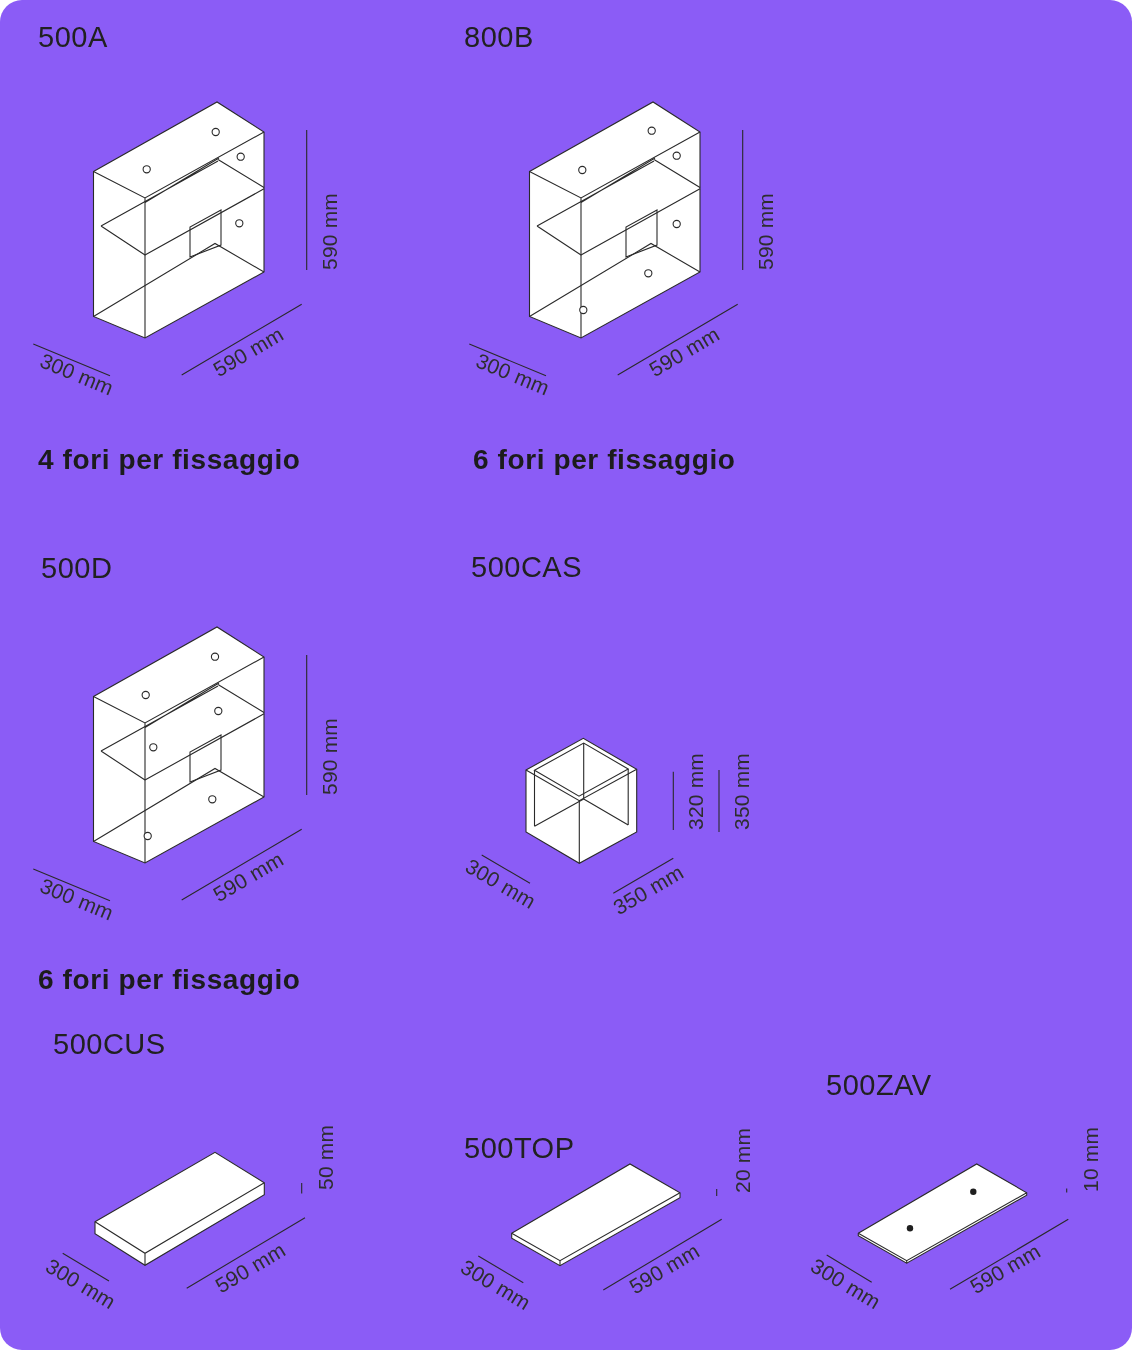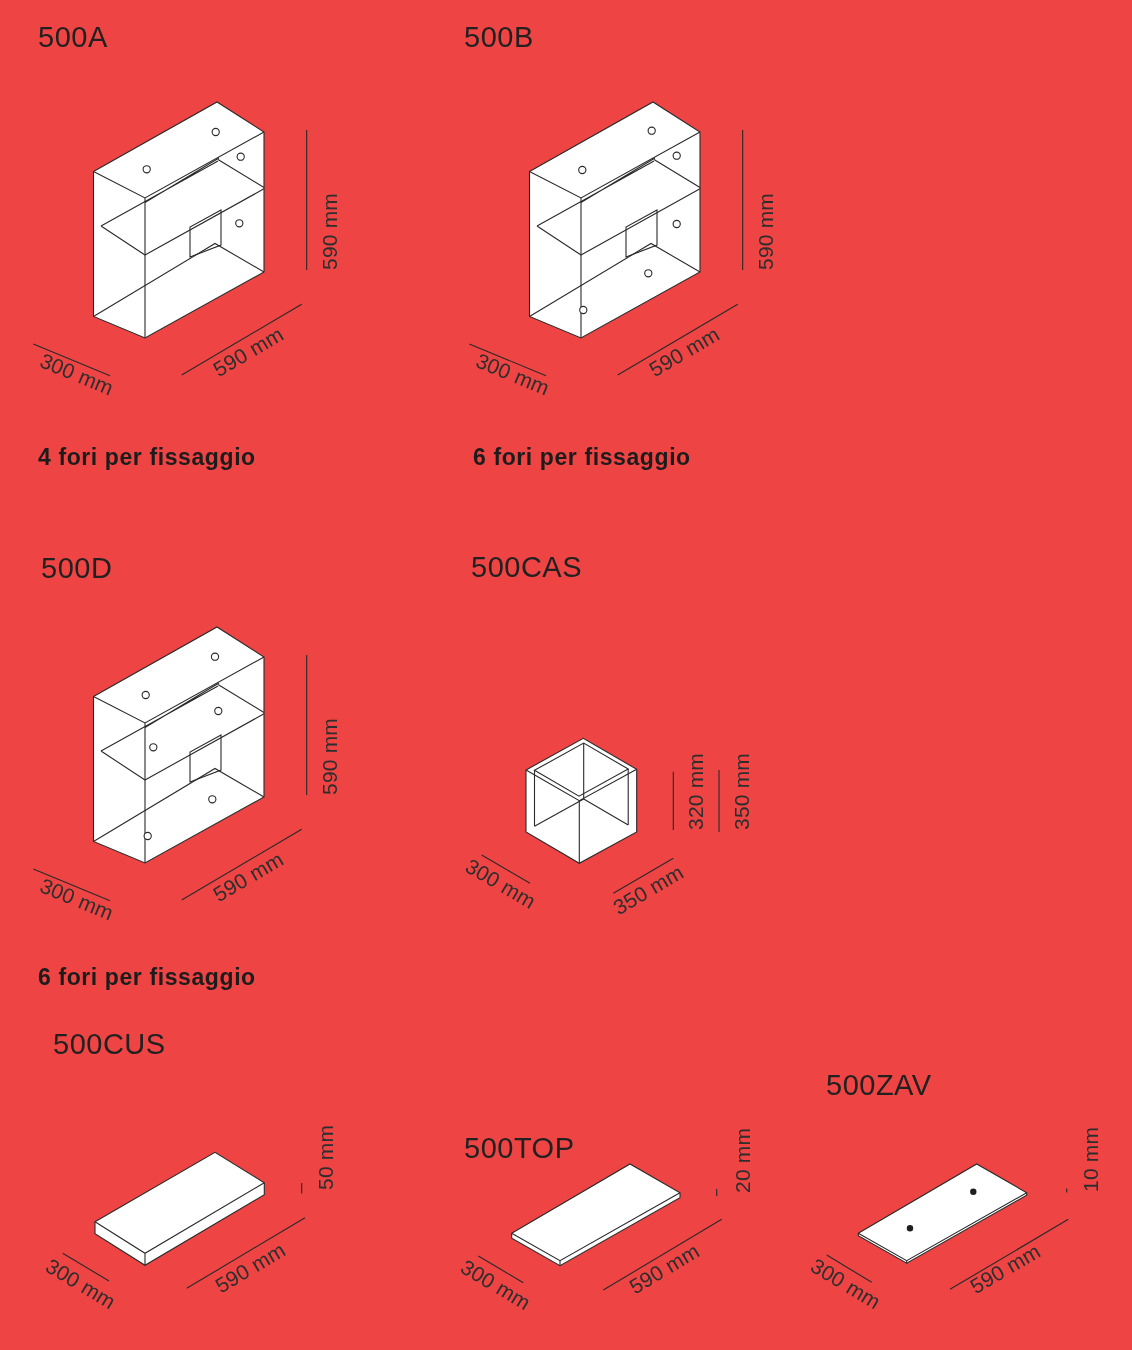--- a/index.html
+++ b/index.html
@@ -1,21 +1,21 @@
 <!DOCTYPE html>
 <html><head>
 <meta charset="utf-8">
 <style>
   html,body{margin:0;padding:0;background:#fff;}
-  .sheet{position:relative;width:1132px;height:1350px;background:#ef4444;overflow:hidden;
-         font-family:"Liberation Sans","DejaVu Sans",sans-serif;}
+  .sheet{position:relative;width:1132px;height:1350px;background:#8b5cf6;overflow:hidden;
+         font-family:"Liberation Sans","DejaVu Sans",sans-serif;border-radius:22px;}
   .panel{display:contents;}
   .title{position:absolute;margin:0;font-size:29px;font-weight:400;letter-spacing:.5px;
          color:#212121;line-height:1;white-space:nowrap;}
-  .caption{position:absolute;margin:0;font-size:23px;font-weight:700;letter-spacing:.6px;
+  .caption{position:absolute;margin:0;font-size:28px;font-weight:700;letter-spacing:.6px;
          color:#1c1c1c;line-height:1;white-space:nowrap;}
   svg.draw{position:absolute;overflow:visible;}
   .ln{fill:none;stroke:#2a2a2a;stroke-width:1.1;}
   .fw{fill:#ffffff;stroke:#2a2a2a;stroke-width:1.1;}
   .hole{fill:#ffffff;stroke:#2a2a2a;stroke-width:1.1;}
   .dot{fill:#1f1f1f;stroke:none;}
   .dim{fill:#2e2e2e;font-size:21px;letter-spacing:.2px;}
   .mid{text-anchor:middle;}
 </style>
 </head>
@@ -53,21 +53,21 @@
       </g>
       <text class="dim" transform="translate(337,270) rotate(-90)">590 mm</text>
       <text class="dim mid" transform="translate(252,358) rotate(-30.5)">590 mm</text>
       <text class="dim mid" transform="translate(74,381) rotate(22.4)">300 mm</text>
     </svg>
     <p class="caption" style="left:38px;top:446px">4 fori per fissaggio</p>
   </section>
 
   
   <section class="panel">
-    <h2 class="title" style="left:464px;top:23px">500B</h2>
+    <h2 class="title" style="left:464px;top:23px">800B</h2>
     <svg class="draw" style="left:436px;top:0" width="380" height="430" viewBox="436 0 380 430">
       <use href="#shelf" x="436"></use>
       <use href="#shelf-dims" x="436"></use>
       <g>
         <circle class="hole" cx="582.3" cy="170" r="3.6"></circle>
         <circle class="hole" cx="651.7" cy="130.7" r="3.6"></circle>
         <circle class="hole" cx="676.7" cy="155.7" r="3.6"></circle>
         <circle class="hole" cx="676.7" cy="224" r="3.6"></circle>
         <circle class="hole" cx="648.3" cy="273.3" r="3.6"></circle>
         <circle class="hole" cx="583.3" cy="310" r="3.6"></circle>

